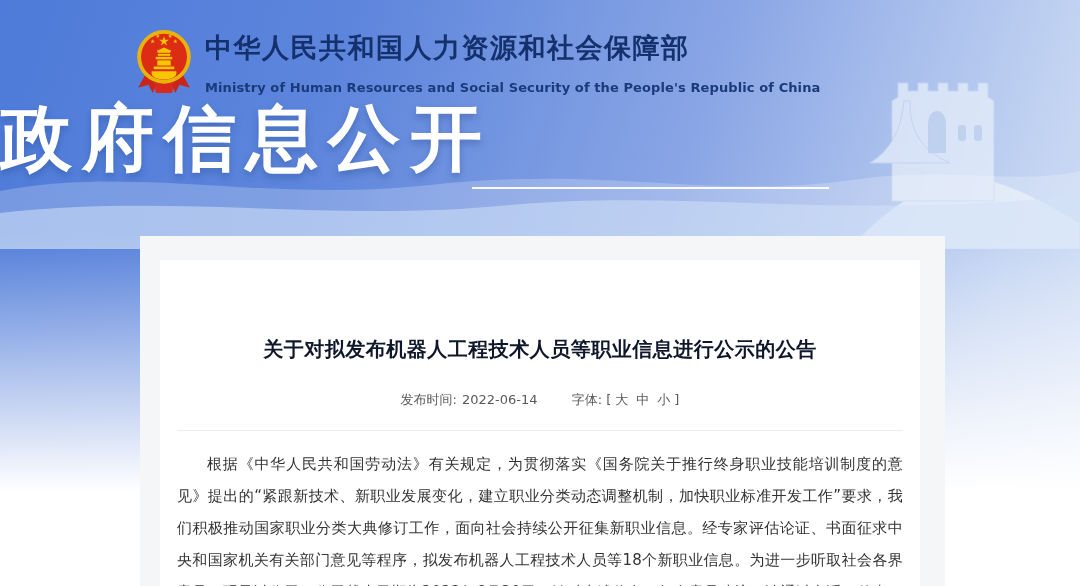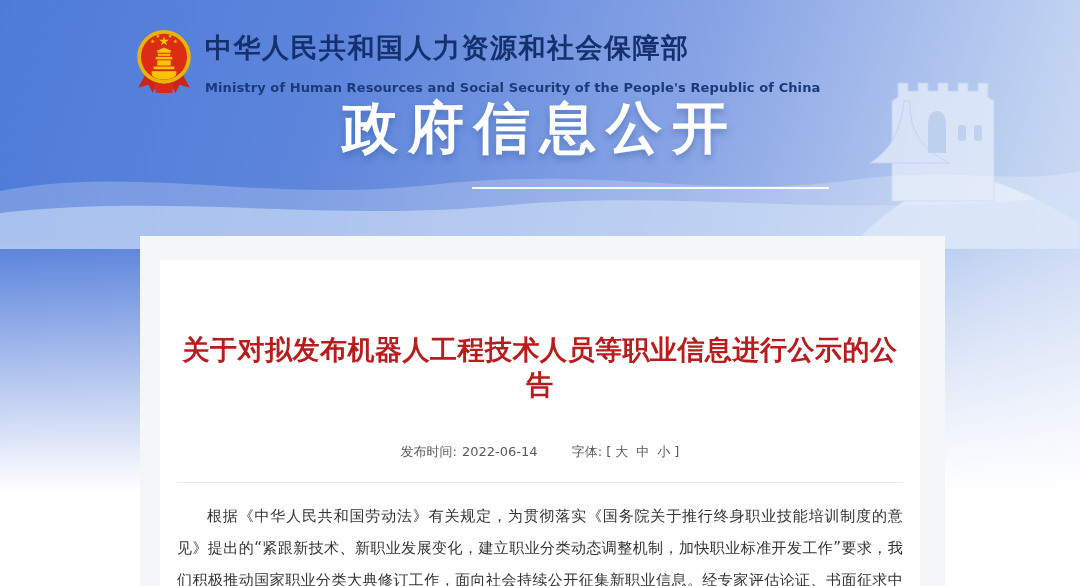--- a/index.html
+++ b/index.html
@@ -16,37 +16,37 @@
   
   .banner { position:absolute; top:13px; left:0; width:1080px; height:236px; overflow:hidden; }
   .mountains { position:absolute; left:0; bottom:0; }
   .watchtower { position:absolute; right:0; top:0; opacity:.75; }
 
   .logo-row { position:absolute; left:136px; top:16px; display:flex; align-items:center; gap:13px; cursor:pointer; }
   .ministry-zh { font-size:27px; font-weight:bold; color:#14316e; letter-spacing:1.5px; }
   .ministry-en { font-size:13px; font-weight:bold; color:#1a3a7a; margin-top:14px; letter-spacing:.1px; }
 
   .banner-title {
-    position:absolute; top:78px; left:0; width:1080px; text-align:center;
-    font-size:56px; font-weight:bold; color:#ffffff; letter-spacing:10px;
+    position:absolute; top:78px; left:0; width:1080px; 
+    font-size:72px; font-weight:bold; color:#ffffff; letter-spacing:10px;
     text-shadow:0 4px 7px rgba(35,70,140,.38);
   }
   .banner-underline { position:absolute; top:174px; left:472px; width:357px; height:2px; background:rgba(255,255,255,.92); }
 
   
   .content-wrapper { position:absolute; top:236px; left:140px; width:805px; height:350px; background:#f5f6f7; }
   .article-card {
     position:absolute; top:24px; left:20px; width:760px; height:326px;
     background:#ffffff; padding:72px 17px 0 17px; overflow:hidden;
   }
   .article-title {
-    font-size:27px; line-height:35px; font-weight:bold; color:#b91c1c;
+    font-size:20px; line-height:35px; font-weight:bold; color:#0f172a;
     text-align:center; letter-spacing:.5px;
   }
-  .article-meta { margin-top:41px; text-align:center; font-size:13px; color:#595959; }
+  .article-meta { margin-top:24px; text-align:center; font-size:13px; color:#595959; }
   .article-meta .val { margin-left:5px; }
   .article-meta .font-group { margin-left:30px; }
   .font-switch a { color:#595959; text-decoration:none; cursor:pointer; margin:0 4px; }
   .meta-divider { margin-top:21px; border-top:1px solid #ececec; height:0; }
   .article-body {
     margin-top:17px; font-size:15px; line-height:32px; color:#333333;
     text-align:justify; text-indent:2em; letter-spacing:.2px;
   }
 </style>
 </head>

